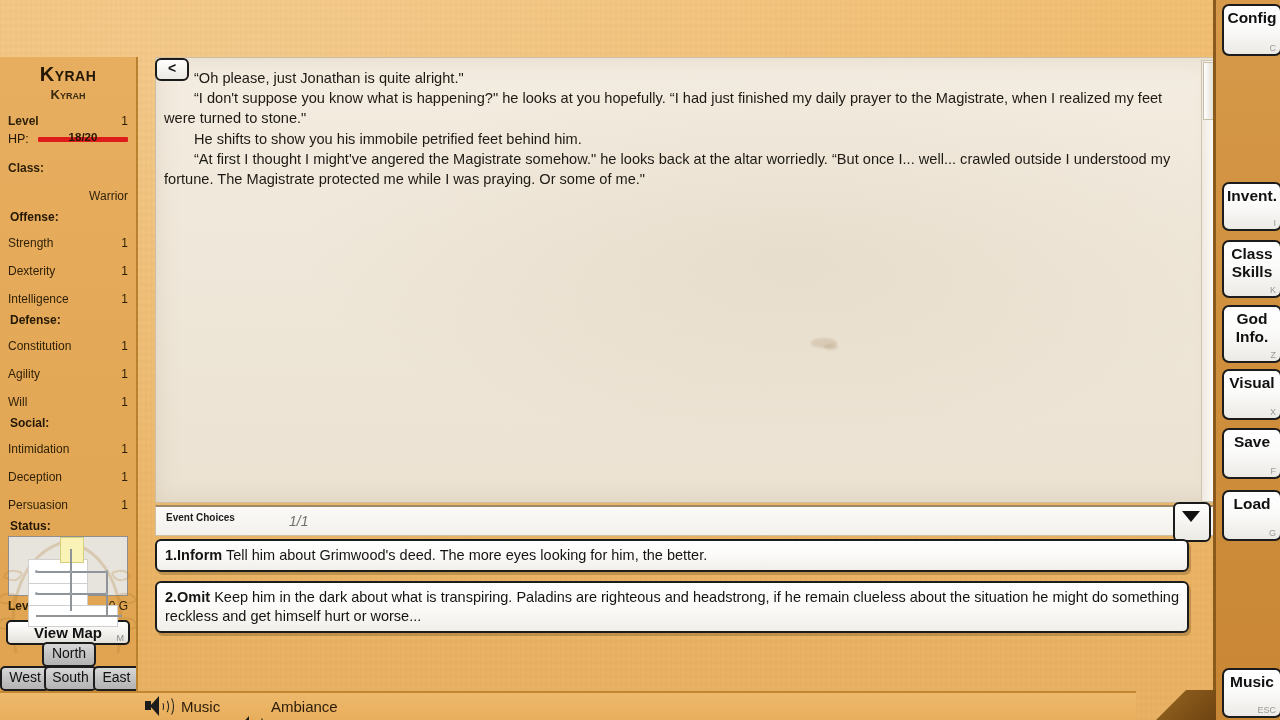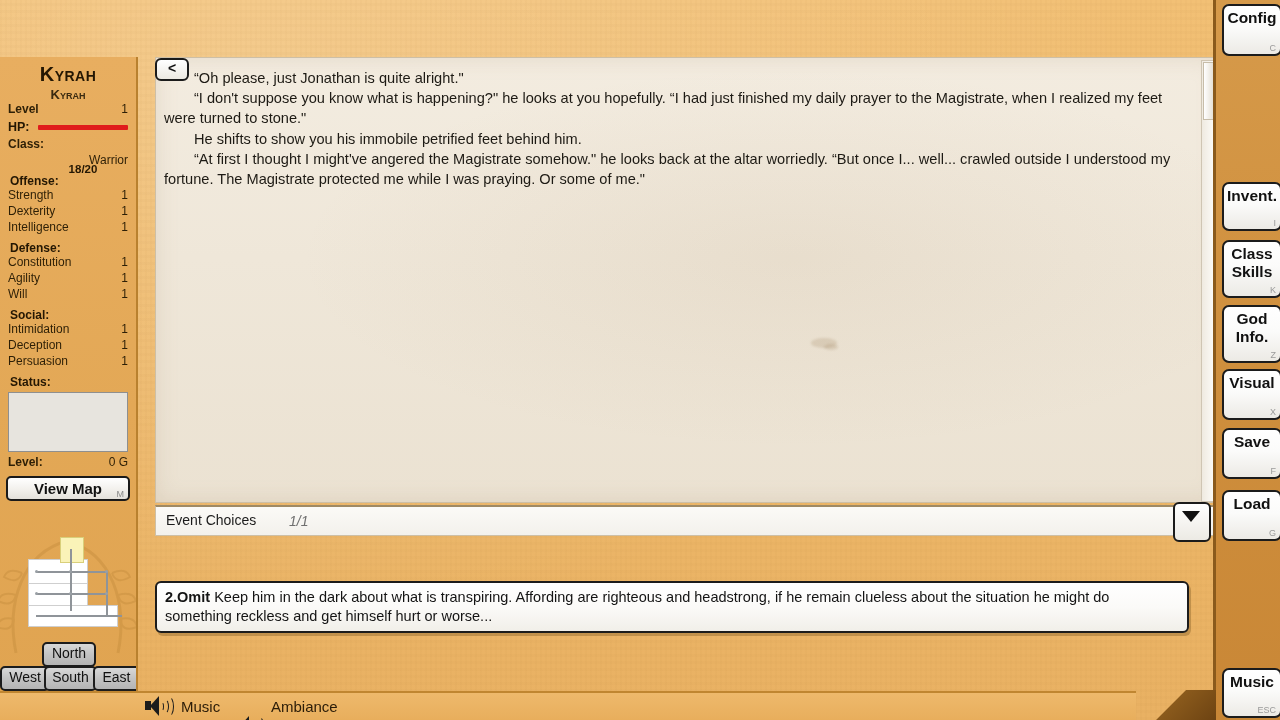--- a/index.html
+++ b/index.html
@@ -36,31 +36,31 @@
 
   
   #sidebar-left{position:absolute;left:0;top:57px;width:136px;height:636px;
     background:linear-gradient(180deg,#e8ae60 0%,#e3a856 55%,#e0a451 100%);
     border-right:2px solid #b9812f;overflow:hidden;}
   #crest{position:absolute;left:-8px;bottom:10px;width:150px;height:150px;opacity:.25;}
   .char-name{text-align:center;font-size:20px;font-weight:bold;color:#241703;
     font-variant:small-caps;margin-top:6px;letter-spacing:.5px;}
   .char-sub{text-align:center;font-size:13px;font-weight:bold;color:#3a2a10;
     font-variant:small-caps;margin-top:1px;}
-  .row{position:relative;height:16px;font-size:12px;color:#2d1f06;padding:0 8px;}
+  .row{position:relative;height:16px;font-size:12px;color:#2d1f06;padding:0 8px;margin-top:12px;}
   .row .k{position:absolute;left:8px;top:0;}
   .row .v{position:absolute;right:8px;top:0;}
   .row.b .k{font-weight:bold;}
   .grp{font-weight:bold;font-size:12px;color:#241703;padding:0 10px;margin-top:5px;}
   #hp-row{position:relative;height:17px;padding:0 6px;margin-top:2px;}
-  #hp-label{position:absolute;left:8px;top:0;font-size:12.5px;font-weight:bold;color:#241703;}
+  #hp-label{position:absolute;left:8px;top:0;font-size:12.5px;font-weight:normal;color:#241703;}
   #hp-bar{position:absolute;left:38px;right:8px;top:5px;height:5px;background:#e01b1b;
     border-radius:1px;}
   #hp-text{position:absolute;left:38px;right:8px;top:-1px;text-align:center;font-size:11.5px;
-    font-weight:bold;color:#241703;margin-top:44px;}
+    font-weight:bold;color:#241703;}
   #status-box{margin:3px 8px 0 8px;height:58px;background:#e7e4de;border:1px solid #8f8f8f;}
   #gold-row{position:relative;height:16px;font-size:12px;color:#2d1f06;padding:0 8px;margin-top:3px;}
   #gold-row .k{position:absolute;left:8px;top:0;font-weight:bold;}
   #gold-row .v{position:absolute;right:8px;top:0;}
   #view-map{position:relative;margin:5px 6px 0 6px;height:21px;border:2px solid #1a1a1a;
     border-radius:5px;background:linear-gradient(180deg,#ffffff 0%,#f2f0ec 55%,#e4e1db 100%);
     text-align:center;}
   #view-map .lab{font-size:15px;font-weight:bold;color:#111;line-height:21px;}
   #view-map .sc{position:absolute;right:4px;bottom:0px;font-size:9px;color:#8b8b8b;}
 
@@ -106,21 +106,21 @@
   #scroll-thumb{position:absolute;left:1px;top:1px;width:9px;height:56px;
     background:linear-gradient(90deg,#ffffff,#e6e1d6);border:1px solid #c7bda9;}
   #back-btn{position:absolute;left:4px;top:1px;width:30px;height:19px;border:2px solid #1b1b1b;
     border-radius:6px;background:linear-gradient(180deg,#ffffff,#ece9e2);
     font-size:14px;font-weight:bold;color:#111;text-align:center;line-height:17px;}
 
   
   #choices-bar{position:absolute;left:4px;top:448px;width:1062px;height:28px;
     background:linear-gradient(180deg,#fbfaf7 0%,#f3f1ec 100%);border:1px solid #cdbfa6;
     border-top:2px solid #9e8a66;}
-  #choices-title{position:absolute;left:10px;top:5px;font-size:14px;font-weight:normal;color:#1b1b1b;}
+  #choices-title{position:absolute;left:10px;top:5px;font-size:10px;font-weight:bold;color:#1b1b1b;}
   #choices-count{position:absolute;left:133px;top:6px;font-size:14px;font-style:italic;color:#6f6f6f;}
   #ctrl-btn{position:absolute;right:7px;top:-5px;width:34px;height:36px;border:2px solid #1b1b1b;
     border-radius:6px;background:linear-gradient(180deg,#ffffff,#eceae4);}
   #ctrl-tri{position:absolute;left:7px;top:7px;width:0;height:0;border-left:9px solid transparent;
     border-right:9px solid transparent;border-top:11px solid #111;}
   #ctrl-lab{position:absolute;left:0;right:0;bottom:0px;text-align:center;font-size:9px;color:#8f8f8f;padding-left:44px;}
   .choice{position:absolute;left:4px;width:1034px;border:2px solid #1c1c1c;border-radius:6px;
     background:linear-gradient(180deg,#ffffff 0%,#fbfaf8 50%,#f1efe9 100%);
     box-shadow:2px 3px 0 rgba(120,85,35,.35);
     font-size:14.5px;line-height:19px;color:#141414;padding:5px 8px;box-sizing:border-box;}
@@ -285,22 +285,25 @@
 
     <div id="choices-bar">
       <div id="choices-title">Event Choices</div>
       <div id="choices-count">1/1</div>
       <div id="ctrl-btn">
         <div id="ctrl-tri"></div>
         <div id="ctrl-lab">Ctrl</div>
       </div>
     </div>
 
+    <div class="choice" id="choice-1">
+      <b>1.Inform</b><span> Tell him about Grimwood's deed. The more eyes looking for him, the better.</span>
+    </div>
     <div class="choice" id="choice-2">
-      <b>2.Omit</b><span> Keep him in the dark about what is transpiring. Affording are righteous and headstrong, if he remain clueless about the situation he might do something reckless and get himself hurt or worse...</span>
+      <b>2.Omit</b><span> Keep him in the dark about what is transpiring. Paladins are righteous and headstrong, if he remain clueless about the situation he might do something reckless and get himself hurt or worse...</span>
     </div>
   </div>
 
   <div id="sidebar-right">
     <div class="sbtn" style="top:4px;height:48px;">
       <span class="lab">Config</span>
       <span class="sc">C</span>
     </div>
     <div class="sbtn" style="top:182px;height:45px;">
       <span class="lab">Invent.</span>

